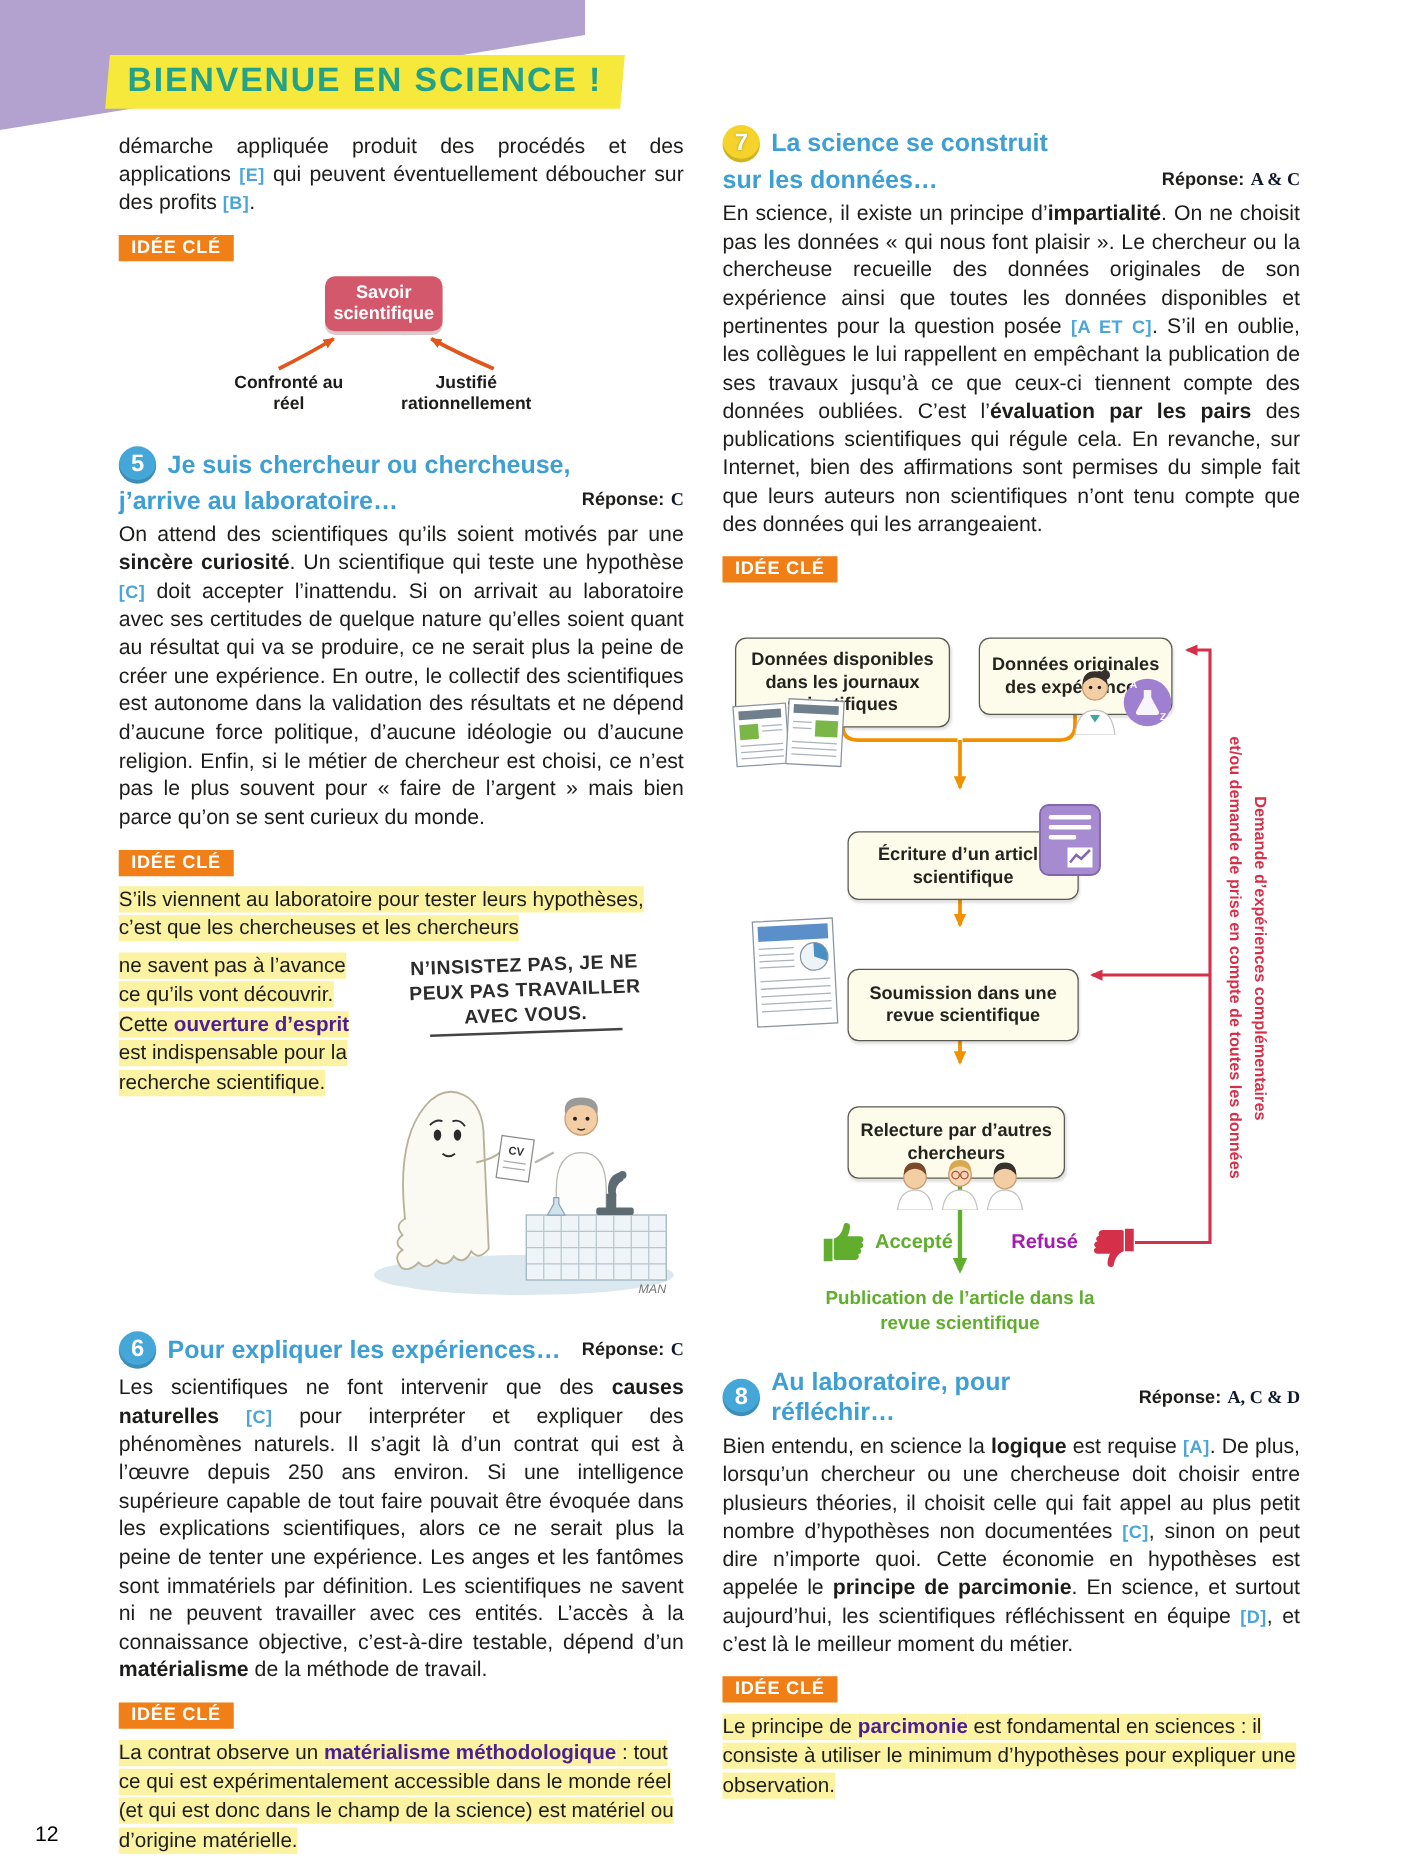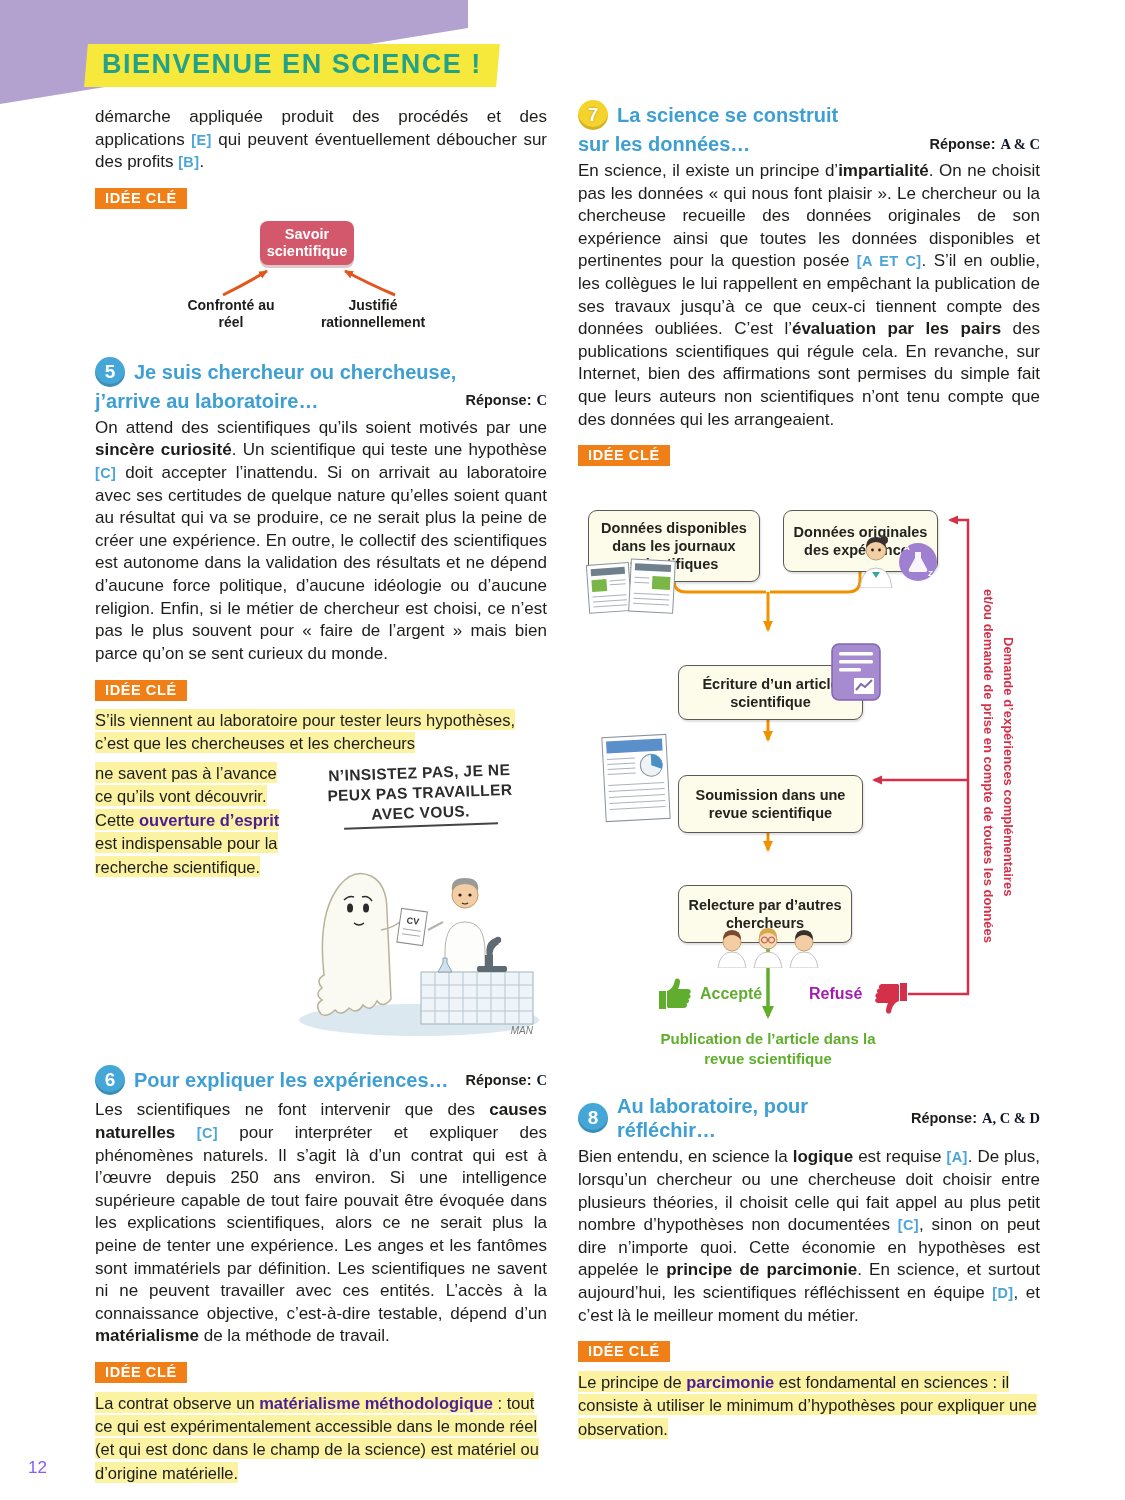--- a/index.html
+++ b/index.html
@@ -63,21 +63,21 @@
     box-shadow:1px 2px 2px rgba(0,0,0,.12);margin-top:24px; }
   .flow-icon { position:absolute; }
   .flow-accept { position:absolute; left:122px; top:509px; color:#61ad2d; font-weight:bold; font-size:16px; }
   .flow-refuse { position:absolute; left:231px; top:509px; color:#a21caf; font-weight:bold; font-size:16px; }
   .flow-pub { position:absolute; left:78px; top:553px; width:224px; text-align:center;
     color:#5fae2c; font-weight:bold; font-size:15px; line-height:1.3; }
   .feedback-text { position:absolute; left:400px; top:72px; height:436px; writing-mode:vertical-rl;
     color:#d5304a; font-weight:bold; font-size:13px; }
   .feedback-text > div { height:100%; text-align:center; line-height:1.55; }
   
-  .page-number { position:absolute; left:28px; top:1458px; font-size:17px; color:#8b5cf6; }
+  .page-number { position:absolute; left:28px; top:1458px; font-size:17px; color:#000000; }
   svg text { font-family:"Liberation Sans", sans-serif; }
 </style>
 </head>
 <body>
 
 <div class="banner-shape"></div>
 <div class="banner-title"><span>BIENVENUE EN SCIENCE !</span></div>
 
 <div class="col-left">
 

